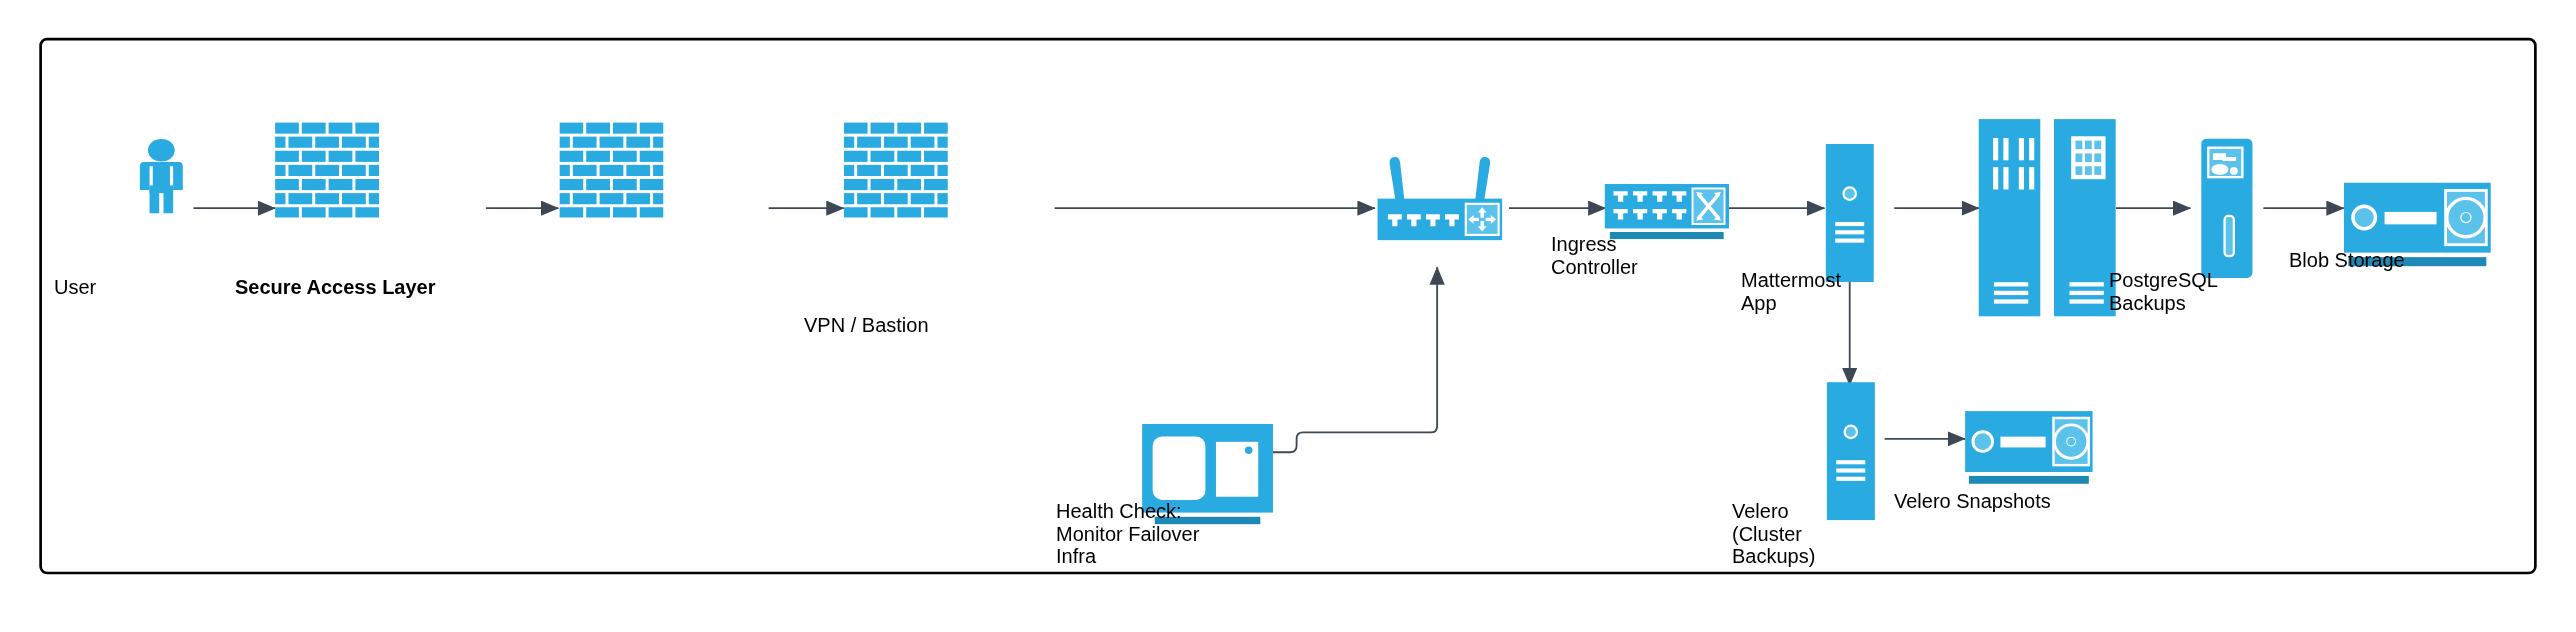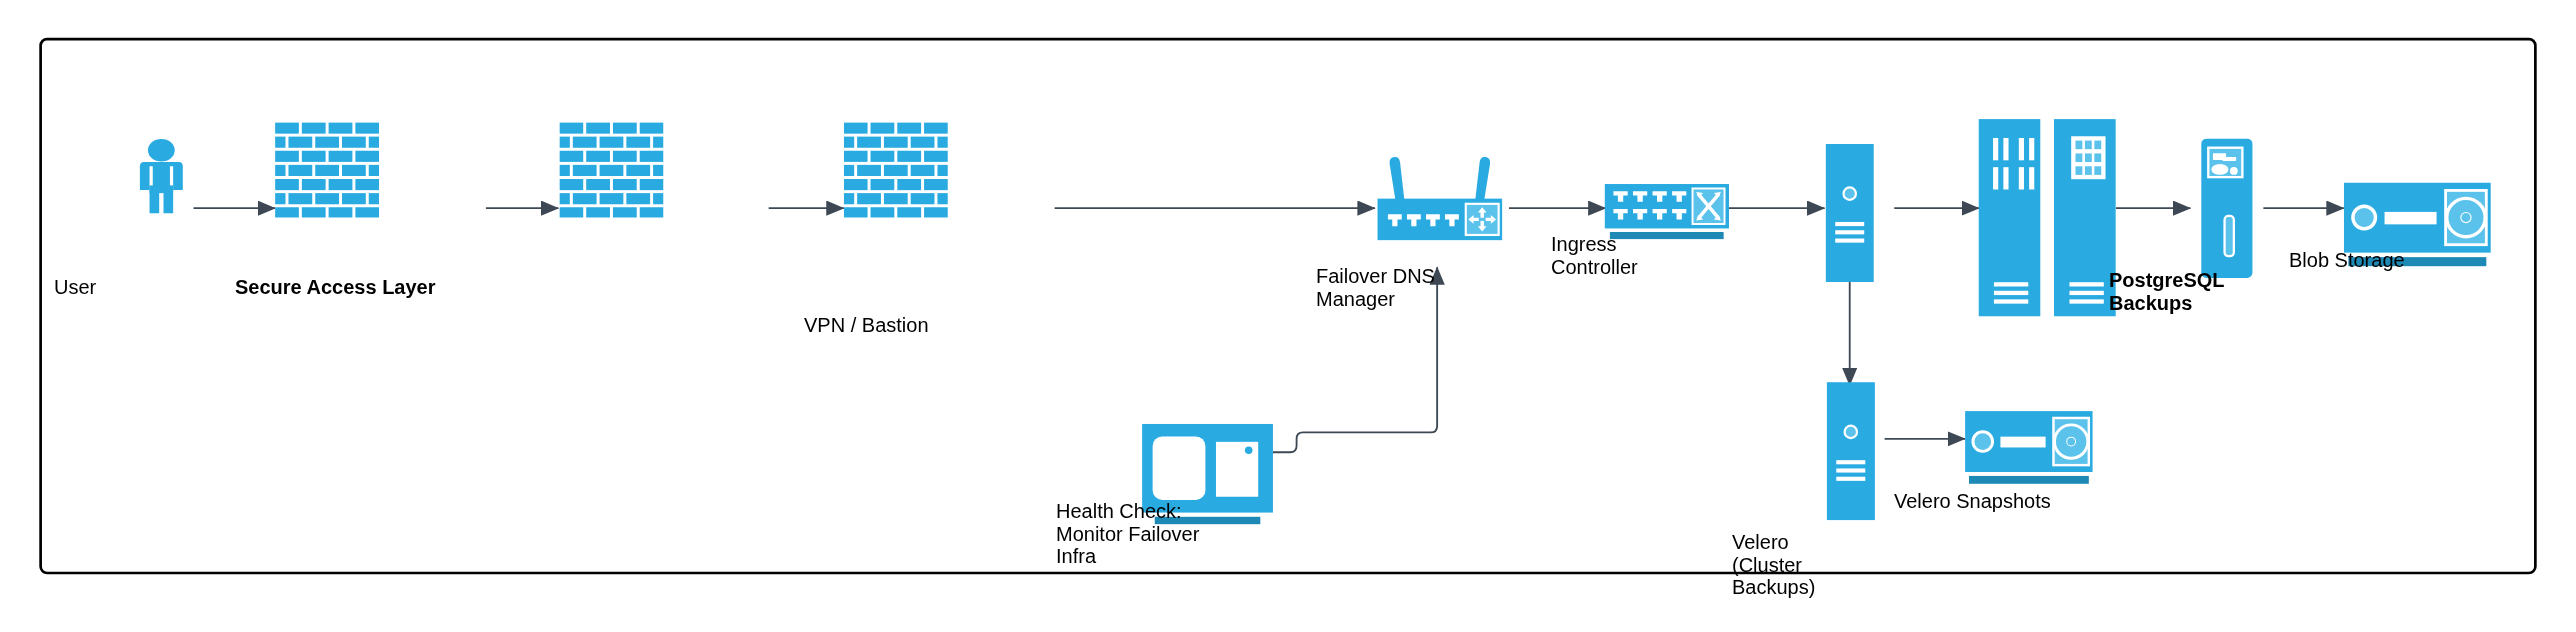--- a/index.html
+++ b/index.html
@@ -250,37 +250,37 @@
     </g>
   </svg>
 
   <div class="nodelabel" style="left:54px; top:276px; width:215px;">User</div>
 
   <div class="nodelabel" style="left:235px; top:276px; width:301px;font-weight:bold;">Secure Access Layer</div>
 
 
   <div class="nodelabel" style="left:804px; top:276px; width:301px;margin-top:38px;">VPN / Bastion</div>
 
-  <div class="nodelabel" style="left:1316px; top:265px; width:258px;">Failover DNS
-Manager</div>
 
   <div class="nodelabel" style="left:1551px; top:233px; width:236px;">Ingress
 Controller</div>
 
-
-
-  <div class="nodelabel" style="left:2109px; top:269px; width:236px;font-weight:bold;">PostgreSQL
+  <div class="nodelabel" style="left:1741px; top:269px; width:236px;">Mattermost
+App</div>
+
+
+  <div class="nodelabel" style="left:2109px; top:269px; width:236px;">PostgreSQL
 Backups</div>
 
   <div class="nodelabel" style="left:2289px; top:249px; width:258px;">Blob Storage</div>
 
   <div class="nodelabel" style="left:1056px; top:500px; width:301px;">Health Check:
 Monitor Failover
 Infra</div>
 
-  <div class="nodelabel" style="left:1732px; top:531px; width:236px;">Velero
+  <div class="nodelabel" style="left:1732px; top:500px; width:236px;">Velero
 (Cluster
 Backups)</div>
 
   <div class="nodelabel" style="left:1894px; top:474px; width:301px;margin-top:16px;">Velero Snapshots</div>
 
 </div>
 
 
 </body></html>

